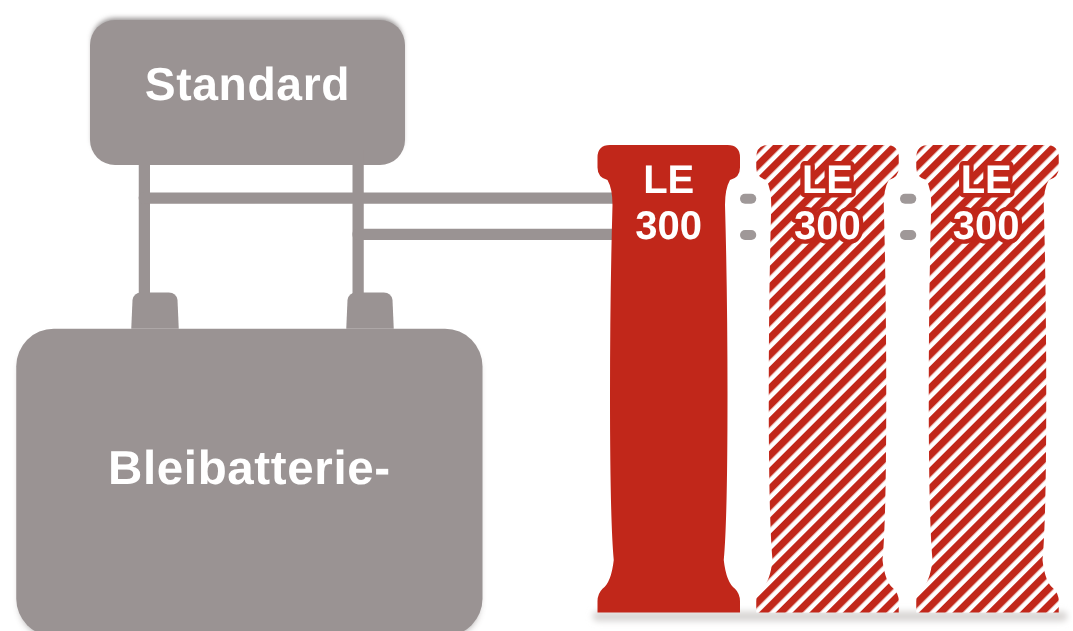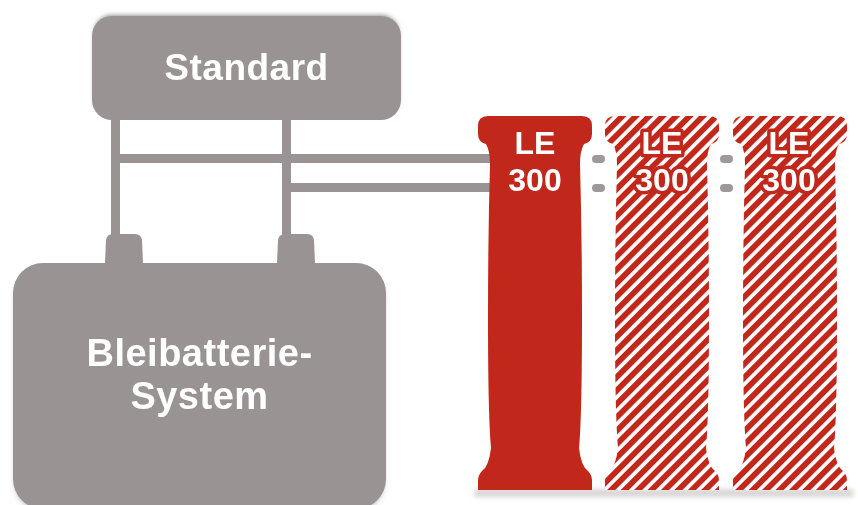--- a/index.html
+++ b/index.html
@@ -15,28 +15,27 @@
     background:#9a9393;
     color:#ffffff;
     font-weight:bold;
     display:flex;
     flex-direction:column;
     align-items:center;
     justify-content:center;
     text-align:center;
   }
   .charger{
-    left:72px;top:16px;width:309px;height:104px;
+    left:72px;top:16px;width:252px;height:104px;
     border-radius:20px;
     font-size:37px;
     line-height:40px;
     letter-spacing:0.5px;
-    padding-bottom:0;
+    padding-bottom:12px;
     box-shadow:0 -3px 4px -2px rgba(70,62,62,0.55);
-    margin-left:20px;
   }
   .battery{
     left:13px;top:263px;width:373px;height:224px;
     border-radius:30px;
     font-size:38px;
     line-height:43px;
     letter-spacing:0.5px;
     padding-bottom:22px;
     box-shadow:0 4px 6px -3px rgba(70,62,62,0.45);
   }
@@ -59,21 +58,20 @@
 <body>
 
 <div class="stage">
 
   <div class="gbox charger">
     <span>Standard</span>
   </div>
 
   <div class="gbox battery">
     <span>Bleibatterie-</span>
-    <span>System</span>
   </div>
 
   <svg class="overlay" width="858" height="505" viewBox="0 0 858 505">
     <defs>
 
       <pattern id="hatch" patternUnits="userSpaceOnUse" width="9.5" height="9.5" patternTransform="rotate(45)">
         <rect width="9.5" height="9.5" fill="#ffffff"></rect>
         <rect width="5.8" height="9.5" fill="#c1271a"></rect>
       </pattern>
 

